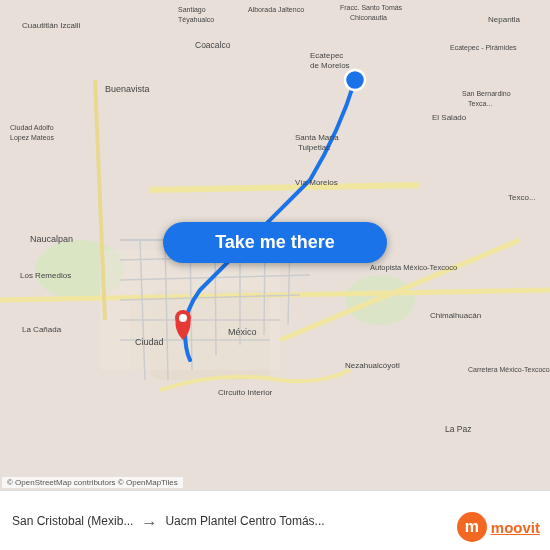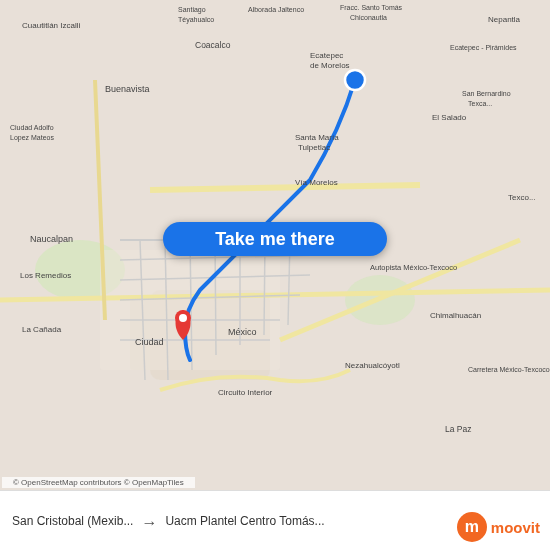--- a/index.html
+++ b/index.html
@@ -24,21 +24,21 @@
       position: absolute;
       top: 0; left: 0;
       width: 100%; height: 100%;
     }
 
     #take-me-there-btn {
       position: absolute;
       top: 222px;
       left: 163px;
       width: 224px;
-      height: 34px;
+      height: 41px;
       background: #1a73e8;
       color: white;
       border: none;
       border-radius: 28px;
       font-size: 18px;
       font-weight: bold;
       cursor: pointer;
       display: flex;
       align-items: center;
       justify-content: center;
@@ -81,20 +81,21 @@
       justify-content: center;
       color: white;
       font-weight: bold;
       font-size: 18px;
     }
 
     .moovit-text {
       color: #f26722;
       font-weight: bold;
       font-size: 16px;
+      text-decoration: underline;
     }
 
     #attribution {
       position: absolute;
       bottom: 490px;
       left: 0;
       font-size: 9px;
       color: #555;
       background: rgba(255,255,255,0.7);
       padding: 2px 4px;
@@ -219,21 +220,21 @@
     <text x="135" y="345" font-size="9" fill="#444" font-family="Arial">Ciudad</text>
     <text x="228" y="335" font-size="9" fill="#444" font-family="Arial">México</text>
     <text x="218" y="395" font-size="8" fill="#444" font-family="Arial">Circuito Interior</text>
     <text x="345" y="368" font-size="8" fill="#444" font-family="Arial">Nezahualcóyotl</text>
     <text x="468" y="372" font-size="7" fill="#444" font-family="Arial">Carretera México-Texcoco</text>
     <text x="445" y="432" font-size="8.5" fill="#444" font-family="Arial">La Paz</text>
   </svg>
 
   <button id="take-me-there-btn">Take me there</button>
 
-  <div id="attribution" style="position:absolute;bottom:2px;left:2px;font-size:8px;color:#555;background:rgba(255,255,255,0.75);padding:1px 11px;z-index:15;">© OpenStreetMap contributors © OpenMapTiles</div>
+  <div id="attribution" style="position:absolute;bottom:2px;left:2px;font-size:8px;color:#555;background:rgba(255,255,255,0.75);padding:1px 5px;z-index:15;">© OpenStreetMap contributors © OpenMapTiles</div>
 </div>
 
 <div id="bottom-bar">
   <div id="route-info" style="display:flex;align-items:center;flex:1;">
     <span class="route-from" style="font-size:12px;color:#333;white-space:nowrap;overflow:hidden;text-overflow:ellipsis;max-width:180px;">San Cristobal (Mexib...</span>
     <span class="route-arrow" style="font-size:16px;color:#555;flex-shrink:0;">→</span>
     <span class="route-to" style="font-size:12px;color:#333;white-space:nowrap;overflow:hidden;text-overflow:ellipsis;max-width:180px;">Uacm Plantel Centro Tomás...</span>
   </div>
 
   <div id="moovit-logo" style="display:flex;align-items:center;gap:4px;flex-shrink:0;">

